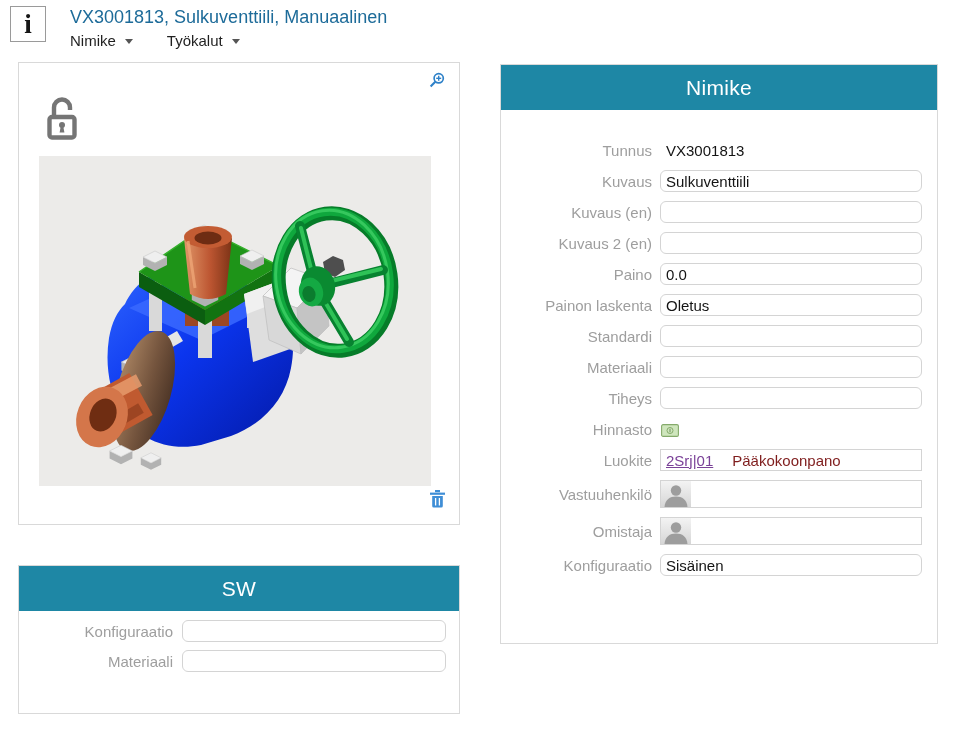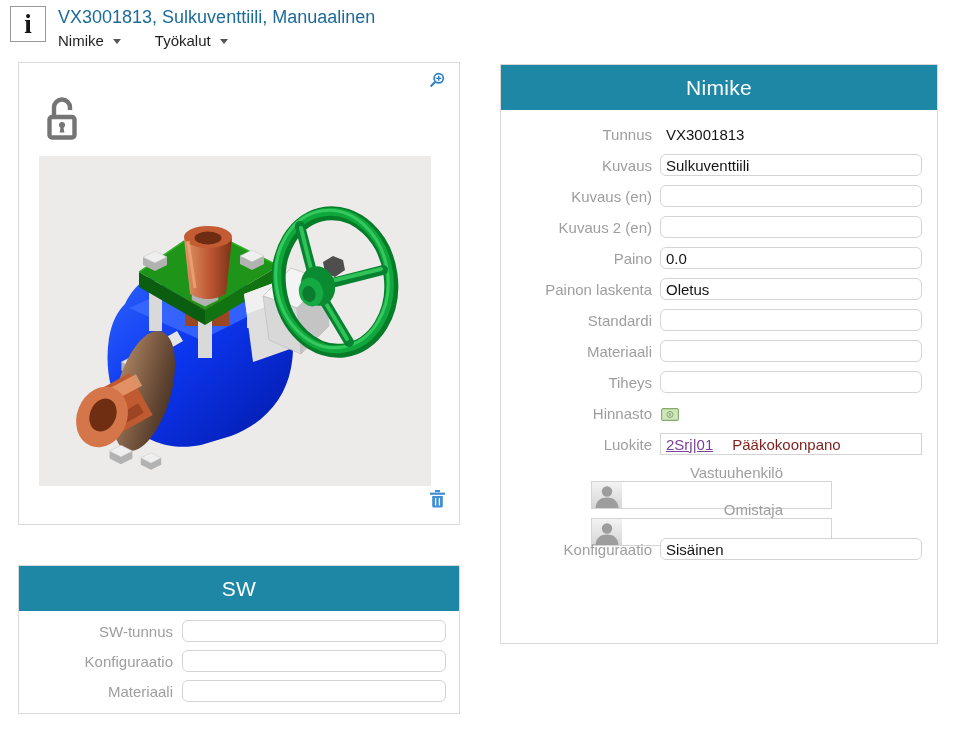--- a/index.html
+++ b/index.html
@@ -8,46 +8,46 @@
     background:#ffffff;
     font-family:"Liberation Sans","DejaVu Sans",sans-serif;
   }
   
   .app-header{position:absolute;left:10px;top:6px;display:flex;align-items:flex-start;}
   .info-icon{
     width:34px;height:34px;border:1px solid #9a9a9a;background:#fff;
     display:flex;align-items:center;justify-content:center;
     font-family:"Liberation Serif","DejaVu Serif",serif;font-weight:700;font-size:27px;color:#161616;
   }
-  .head-text{margin-left:12px;}
+  .head-text{margin-left:24px;}
   .page-title{margin:0;font-size:18px;font-weight:400;color:#1d6b99;line-height:23px;white-space:nowrap;}
   .menu-bar{display:flex;gap:34px;margin-top:3px;}
   .menu-item{font-size:15px;color:#1f1f1f;display:flex;align-items:center;gap:9px;cursor:default;}
   .caret{width:0;height:0;border-left:4px solid transparent;border-right:4px solid transparent;border-top:5px solid #555;margin-top:2px;}
   
   .panel{position:absolute;border:1px solid #d9d9d9;background:#fff;box-sizing:border-box;}
   #preview-panel{left:18px;top:62px;width:442px;height:463px;}
   #sw-panel{left:18px;top:565px;width:442px;height:149px;}
   #nimike-panel{left:500px;top:64px;width:438px;height:580px;}
   .panel-header{
     height:45px;background:#1e87a5;color:#ffffff;
     display:flex;align-items:center;justify-content:center;
     font-size:21px;font-weight:300;letter-spacing:.3px;
   }
   
   .zoom-btn{position:absolute;top:9px;right:14px;width:16px;height:16px;cursor:pointer;}
   .lock-wrap{position:absolute;left:26px;top:30px;width:34px;height:48px;}
   .image-area{position:absolute;left:20px;top:93px;width:392px;height:330px;}
   .trash-btn{position:absolute;right:14px;bottom:16px;width:15px;height:18px;cursor:pointer;}
   
-  .nform{padding-top:13px;}
+  .nform{padding-top:29px;}
   .swform{padding-top:9px;}
   .frow{display:flex;align-items:center;height:22px;margin:0 15px 9px 0;}
   .swform .frow{margin:0 13px 8px 0;}
-  .frow.tall{height:28px;flex-direction:column;}
+  .frow.tall{height:28px;}
   .flabel{width:151px;flex:none;text-align:right;color:#9e9e9e;font-size:15px;margin-right:8px;white-space:nowrap;overflow:hidden;}
   .swform .flabel{width:154px;margin-right:9px;}
   .finput{
     flex:1;height:22px;border:1px solid #d4d4d4;background:#fff;
     font-size:15px;color:#141414;padding:0 5px;box-sizing:border-box;
     font-family:inherit;min-width:0;border-radius:6px;outline:none;
   }
   .value-text{font-size:15px;color:#141414;padding-left:6px;}
   .linkbox{flex:1;height:22px;border:1px solid #d4d4d4;display:flex;align-items:center;gap:12px;padding:0 5px;box-sizing:border-box;min-width:0;}
   .linkbox a{color:#7a4198;text-decoration:underline;font-size:15px;}
@@ -191,24 +191,20 @@
       <line x1="5.6" y1="8" x2="5.6" y2="15.5" stroke="#ffffff" stroke-width="1.3"></line>
       <line x1="9.4" y1="8" x2="9.4" y2="15.5" stroke="#ffffff" stroke-width="1.3"></line>
     </svg>
   </div>
 </section>
 
 <section class="panel" id="sw-panel">
   <div class="panel-header">SW</div>
   <div class="swform">
     <div class="frow">
-      <span class="flabel">SW-tunnus</span>
-      <input class="finput" value="" style="">
-    </div>
-    <div class="frow">
       <span class="flabel">Konfiguraatio</span>
       <input class="finput" value="" style="">
     </div>
     <div class="frow">
       <span class="flabel">Materiaali</span>
       <input class="finput" value="" style="">
     </div>
   </div>
 </section>
 

